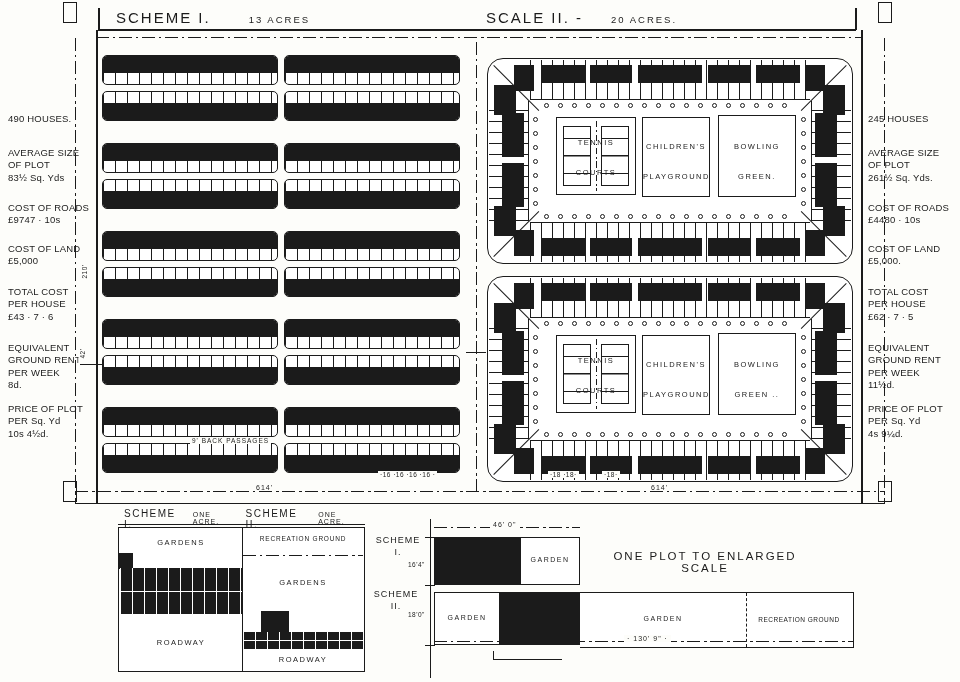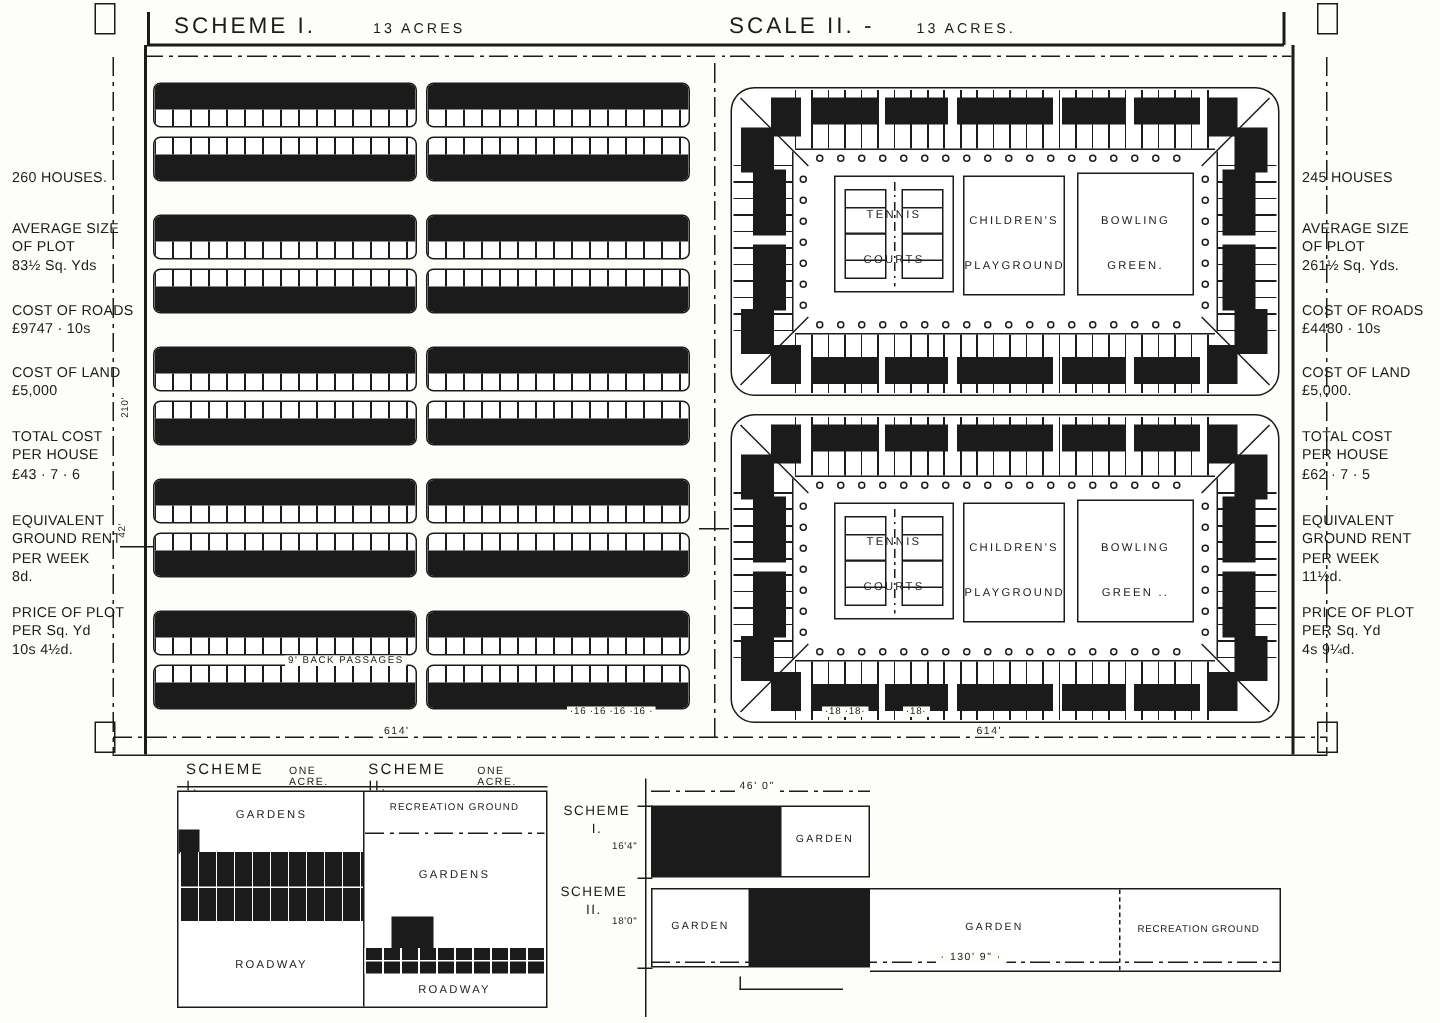--- a/index.html
+++ b/index.html
@@ -74,33 +74,33 @@
 
   <div class="line-v" style="left:98px; top:8px; height:22px;"></div>
   <div class="line-v" style="left:855px; top:8px; height:22px;"></div>
   <div class="line-h" style="left:98px; top:29px; width:758px;"></div>
   <div class="abs" style="left:116px; top:9px; display:flex; align-items:baseline; gap:38px;">
     <span class="title-big">SCHEME I.</span>
     <span class="title-small">13 ACRES</span>
   </div>
   <div class="abs" style="left:486px; top:9px; display:flex; align-items:baseline; gap:28px;">
     <span class="title-big">SCALE II. -</span>
-    <span class="title-small">13 ACRES.</span>
+    <span class="title-small">20 ACRES.</span>
   </div>
 
   <div class="line-v" style="left:96px; top:30px; height:473px;"></div>
   <div class="line-v" style="left:861px; top:30px; height:473px;"></div>
   <div class="dd-h" style="left:96px; top:37px; width:765px;"></div>
   <div class="dd-v" style="left:75px; top:38px; height:465px;"></div>
   <div class="dd-v" style="left:884px; top:38px; height:465px;"></div>
   <div class="dd-v" style="left:476px; top:42px; height:452px;"></div>
   <div class="dd-h" style="left:75px; top:491px; width:810px;"></div>
   <div class="line-h" style="left:75px; top:503px; width:810px; height:1px;"></div>
 
-  <div class="stat" style="left:8px; top:113px;">260 HOUSES.</div>
+  <div class="stat" style="left:8px; top:113px;">490 HOUSES.</div>
   <div class="stat" style="left:8px; top:147px;">AVERAGE SIZE
 OF PLOT
 83½ Sq. Yds</div>
   <div class="stat" style="left:8px; top:202px;">COST OF ROADS
 £9747 · 10s</div>
   <div class="stat" style="left:8px; top:243px;">COST OF LAND
 £5,000</div>
   <div class="stat" style="left:8px; top:286px;">TOTAL COST
 PER HOUSE
 £43 · 7 · 6</div>
@@ -467,17 +467,18 @@
   </div>
   <div class="ink" style="left:500px; top:592px; width:80px; height:53px;"></div>
   <div class="abs" style="left:580px; top:592px; width:274px; height:56px; border:1.5px solid #1b1b1b; border-left:none; background:#fff;">
     <div class="acre-label" style="left:0; top:22px; width:166px; font-size:7px;">GARDEN</div>
     <div class="dashv" style="left:166px; top:0; bottom:0;"></div>
     <div class="acre-label" style="left:168px; top:23px; width:102px; font-size:6.5px; letter-spacing:0.5px;">RECREATION GROUND</div>
   </div>
   <div class="dd-h" style="left:434px; top:641px; width:419px; z-index:5;"></div>
   <div class="dim" style="left:624px; top:635px;">· 130' 9" ·</div>
 
+  <div class="abs" style="left:600px; top:550px; width:210px; text-align:center; font-size:11.5px; letter-spacing:2px;">ONE PLOT TO ENLARGED SCALE</div>
 
   <div class="line-v" style="left:493px; top:651px; height:9px; width:1px;"></div>
   <div class="thin-h" style="left:493px; top:659px; width:69px;"></div>
 
 </div>
 
 </body></html>

